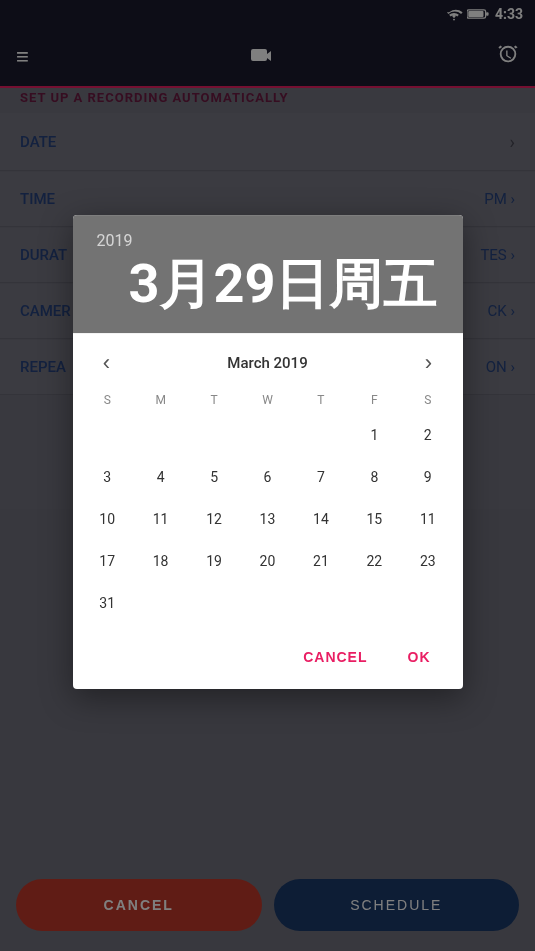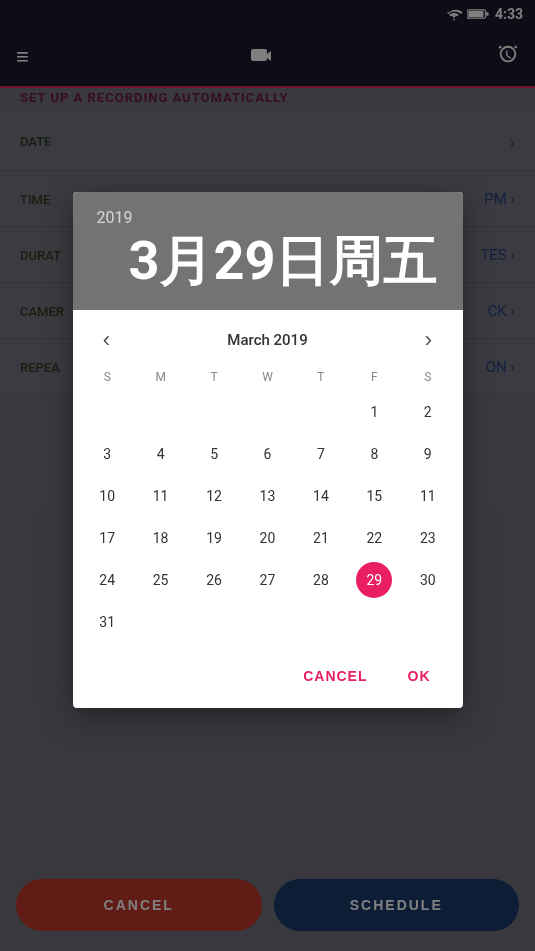--- a/index.html
+++ b/index.html
@@ -68,22 +68,22 @@
     .bg-row {
       display: flex;
       align-items: center;
       justify-content: space-between;
       padding: 18px 20px;
       border-bottom: 1px solid #ddd;
       background: white;
       margin-bottom: 1px;
     }
     .bg-row-label {
-      font-size: 13px;
-      color: #4d7c0f;
+      font-size: 15px;
+      color: #3b82f6;
       font-weight: 500;
     }
     .bg-row-value {
       font-size: 15px;
       color: #3b82f6;
     }
 
     
     .overlay {
       position: absolute;
@@ -247,21 +247,21 @@
       cursor: pointer;
     }
     .btn-schedule {
       flex: 1;
       height: 52px;
       background: #1a3a6b;
       border: none;
       border-radius: 30px;
       color: white;
       font-size: 14px;
-      font-weight: bold;
+      font-weight: normal;
       letter-spacing: 2px;
       cursor: pointer;
     }
 
     
     .status-icons {
       display: flex;
       align-items: center;
       gap: 4px;
     }
@@ -383,29 +383,20 @@
       <div class="calendar-days-row">
         <div class="calendar-day">17</div>
         <div class="calendar-day">18</div>
         <div class="calendar-day">19</div>
         <div class="calendar-day">20</div>
         <div class="calendar-day">21</div>
         <div class="calendar-day">22</div>
         <div class="calendar-day">23</div>
       </div>
 
-      <div class="calendar-days-row">
-        <div class="calendar-day">24</div>
-        <div class="calendar-day">25</div>
-        <div class="calendar-day">26</div>
-        <div class="calendar-day">27</div>
-        <div class="calendar-day">28</div>
-        <div class="calendar-day selected">29</div>
-        <div class="calendar-day">30</div>
-      </div>
 
       <div class="calendar-days-row">
         <div class="calendar-day">31</div>
         <div class="calendar-day empty"></div>
         <div class="calendar-day empty"></div>
         <div class="calendar-day empty"></div>
         <div class="calendar-day empty"></div>
         <div class="calendar-day empty"></div>
         <div class="calendar-day empty"></div>
       </div>

